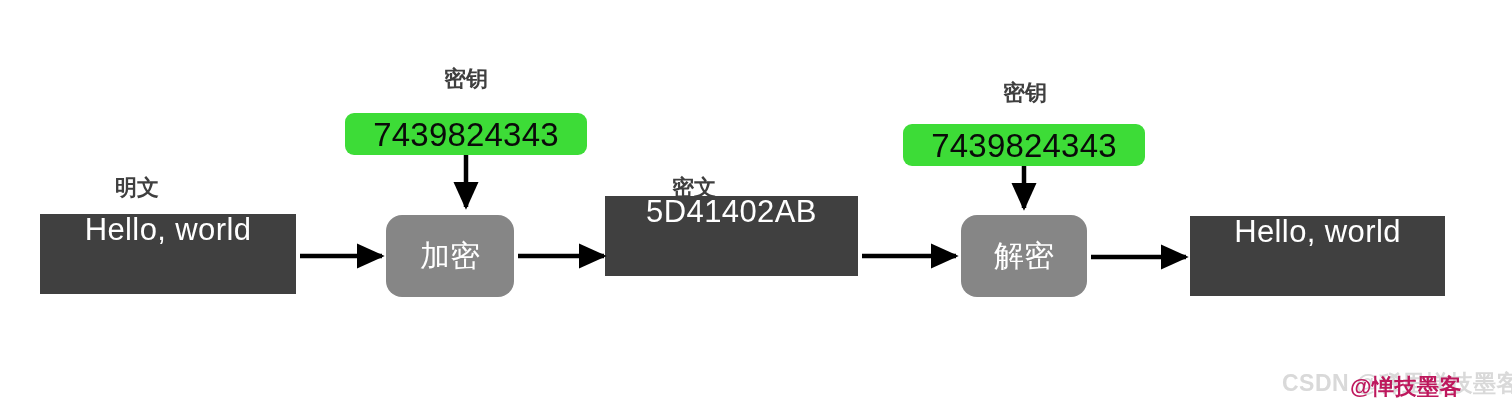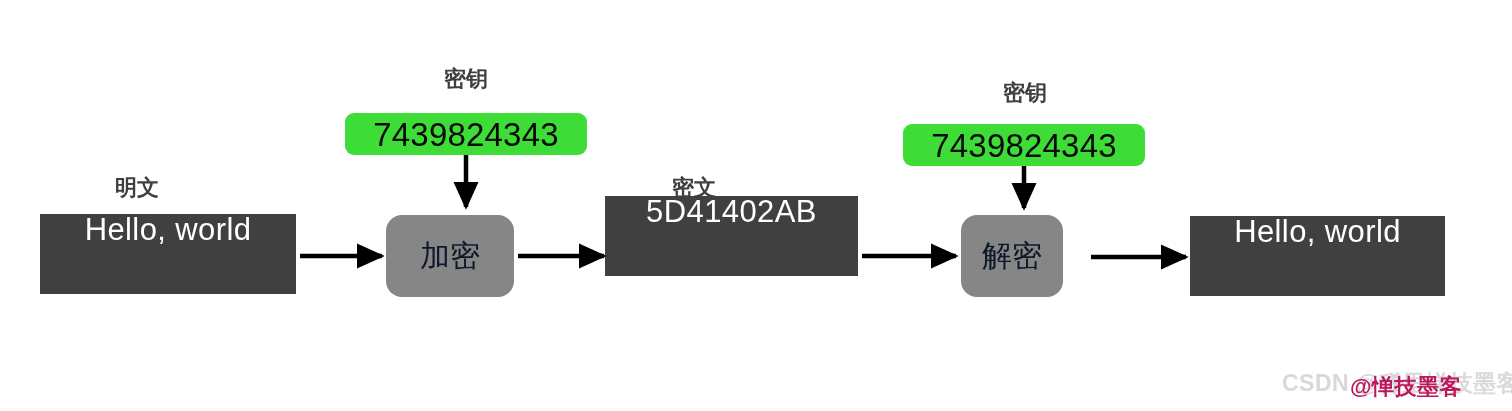--- a/index.html
+++ b/index.html
@@ -41,21 +41,21 @@
   .proc-box {
     position: absolute;
     background: #868686;
     border-radius: 16px;
     display: flex;
     align-items: center;
     justify-content: center;
     box-sizing: border-box;
   }
   .proc-box .box-text {
-    color: #0f172a;
+    color: #ffffff;
     font-size: 30px;
     font-weight: 400;
     white-space: nowrap;
     line-height: 1;
   }
 
   
   .key-box {
     position: absolute;
     background: #3ddc37;
@@ -129,21 +129,21 @@
   </div>
 
   <div class="data-box" style="left:605px; top:196px; width:253px; height:80px;">
     <span class="box-text">5D41402AB</span>
   </div>
 
   <div class="key-box" style="left:903px; top:124px; width:242px; height:42px;">
     <span class="box-text">7439824343</span>
   </div>
 
-  <div class="proc-box" style="left:961px; top:215px; width:102px; height:82px;">
+  <div class="proc-box" style="left:961px; top:215px; width:126px; height:82px;">
     <span class="box-text">解密</span>
   </div>
 
   <div class="data-box" style="left:1190px; top:216px; width:255px; height:80px;">
     <span class="box-text">Hello, world</span>
   </div>
 
   <svg class="arrow-svg" style="left:300px; top:240px;" width="90" height="32">
     <defs>
       <marker id="ah" markerWidth="7" markerHeight="7" refX="5.6" refY="3.1" orient="auto" markerUnits="strokeWidth">

